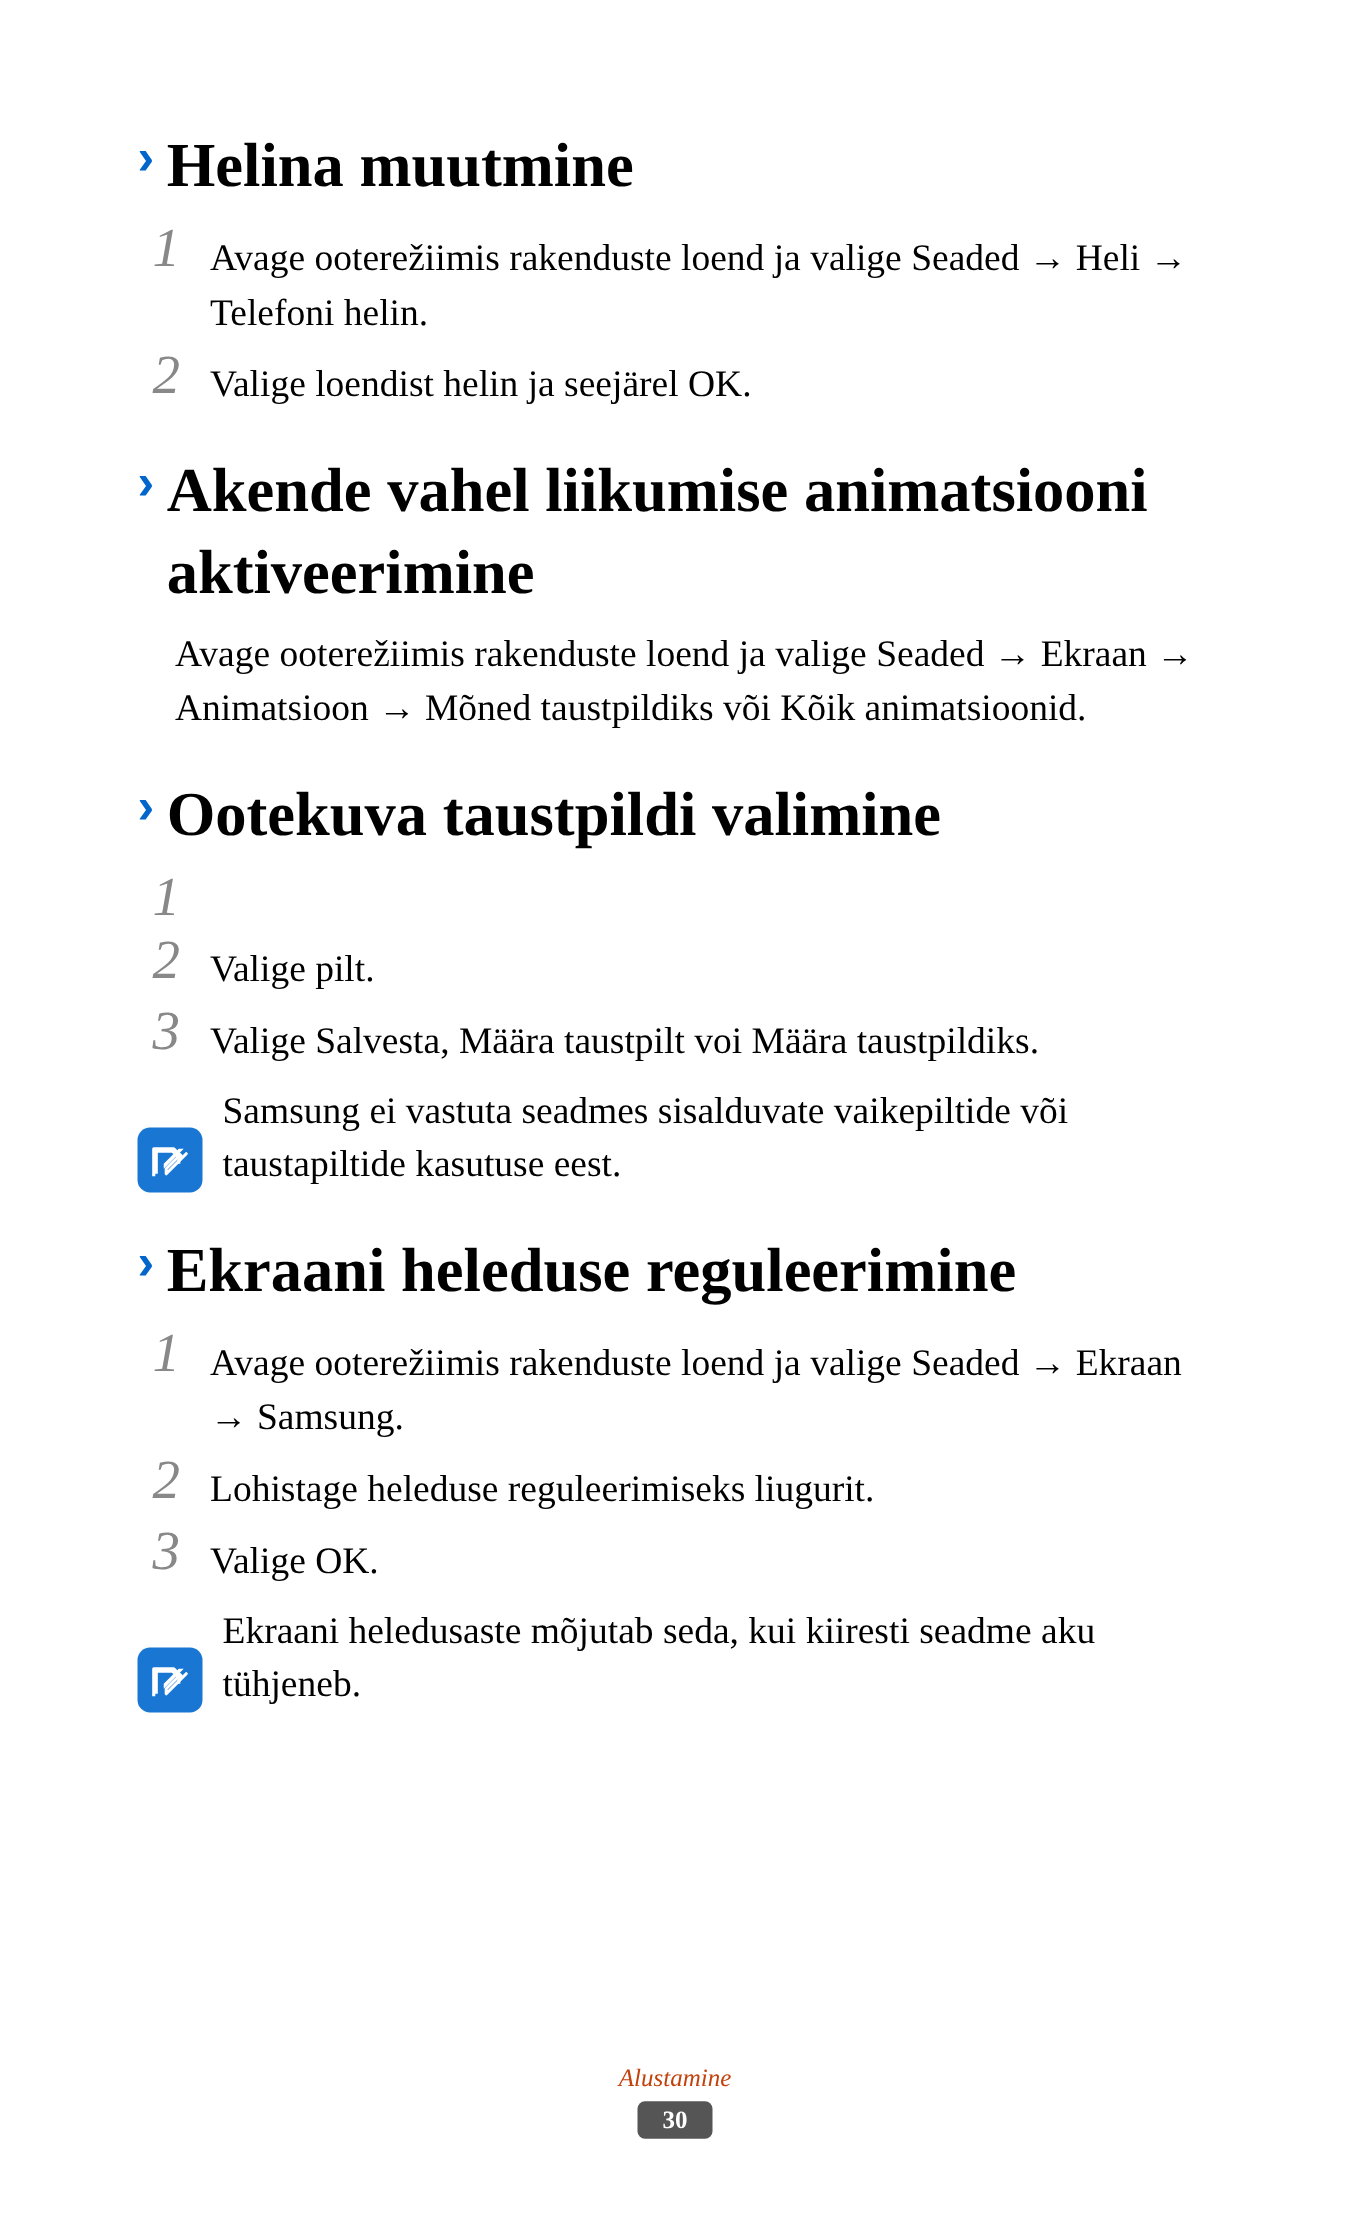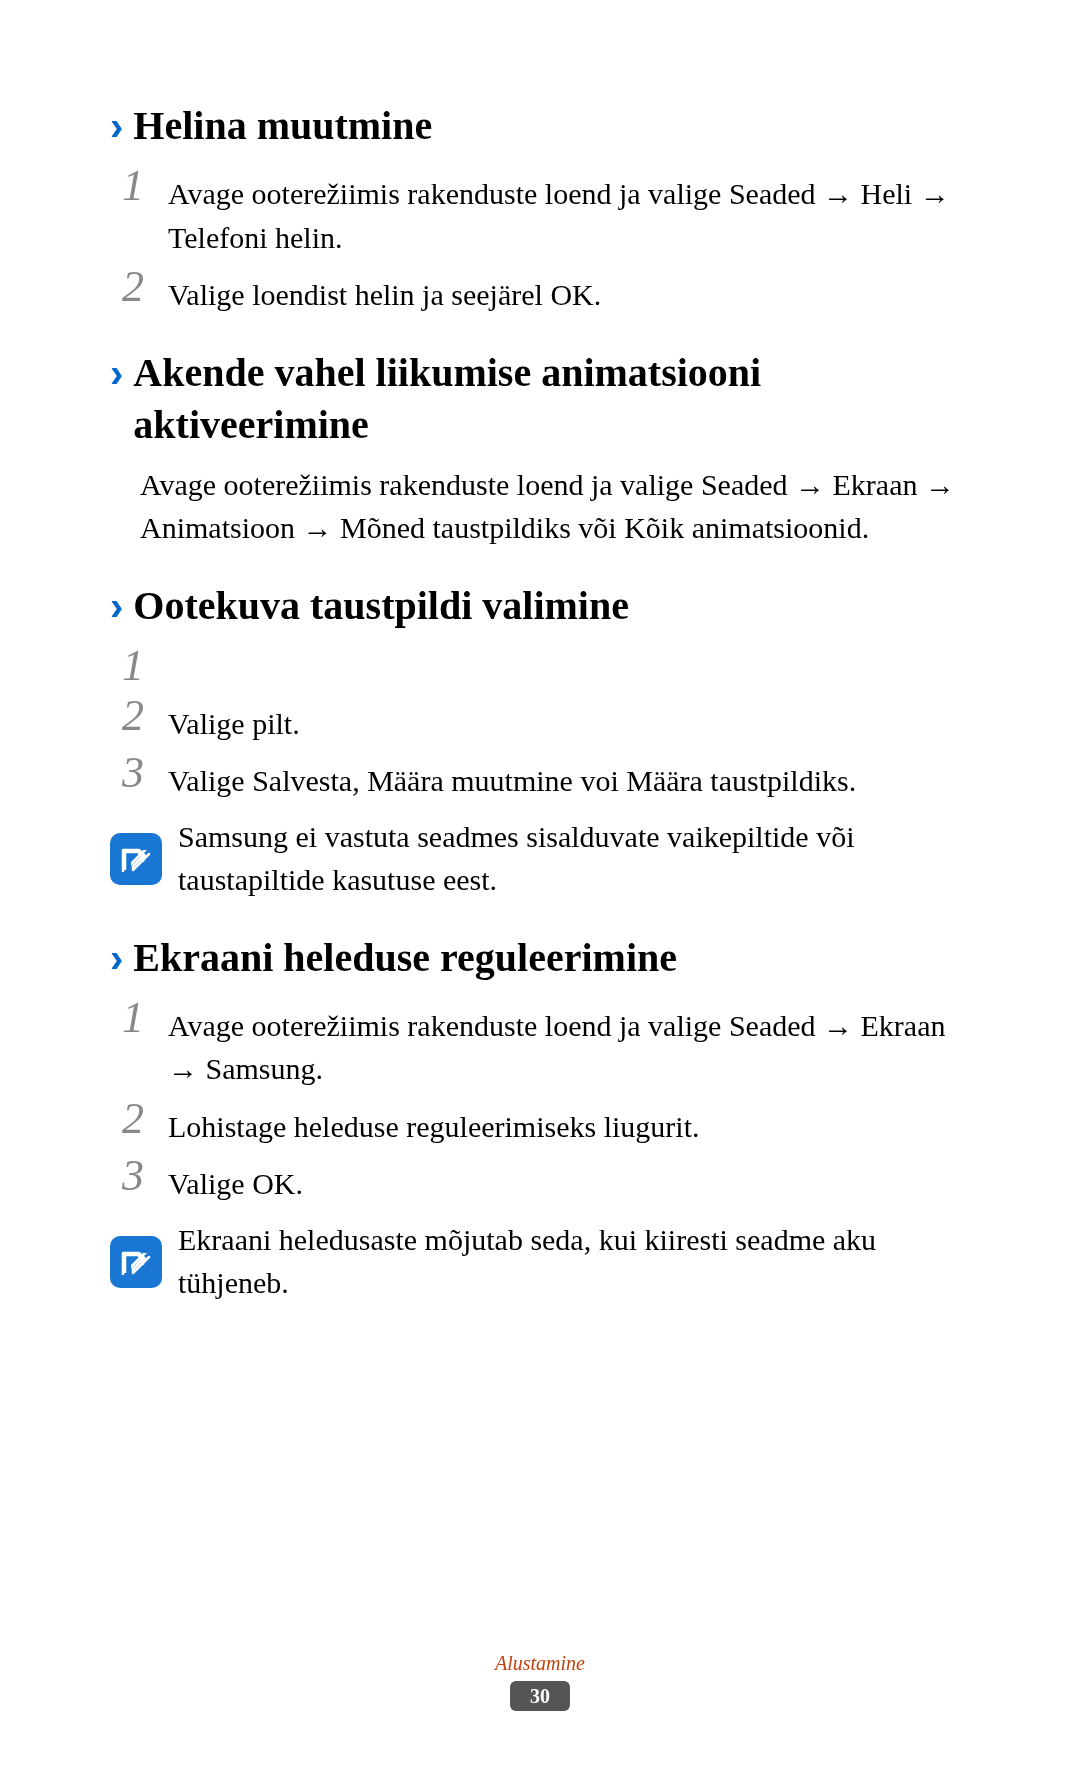--- a/index.html
+++ b/index.html
@@ -27,21 +27,21 @@
     }
     .chevron {
       color: #0066cc;
       font-size: 40px;
       font-weight: bold;
       margin-right: 10px;
       line-height: 1.3;
       font-family: Arial, sans-serif;
     }
     .heading-text {
-      font-size: 40px;
+      font-size: 50px;
       font-weight: bold;
       line-height: 1.3;
     }
     .body-text {
       font-size: 30px;
       line-height: 1.45;
       margin-bottom: 8px;
     }
     .body-text-unnumbered {
       padding-left: 30px;
@@ -78,21 +78,21 @@
       position: relative;
       vertical-align: middle;
       margin: 0 4px;
     }
     .menu-icon svg {
       width: 100%;
       height: 100%;
     }
     .note {
       display: flex;
-      align-items: center;
+      align-items: flex-end;
       margin-top: 10px;
       margin-bottom: 8px;
     }
     .note-icon {
       width: 52px;
       height: 52px;
       background: #1976d2;
       border-radius: 10px;
       display: flex;
       align-items: center;
@@ -164,21 +164,21 @@
     </div>
     <div class="step">
       <div class="step-number">1</div>
     </div>
     <div class="step">
       <div class="step-number">2</div>
       <div class="step-text"><span><span>Valige pilt.</span></span></div>
     </div>
     <div class="step">
       <div class="step-number">3</div>
-      <div class="step-text"><span><span>Valige </span><span class="bold">Salvesta</span><span>, </span><span class="bold">Määra muutmine</span><span> voi </span><span class="bold">Määra taustpildiks</span><span>.</span></span></div>
+      <div class="step-text"><span><span>Valige </span><span class="bold">Salvesta</span><span>, </span><span class="bold">Määra taustpilt</span><span> voi </span><span class="bold">Määra taustpildiks</span><span>.</span></span></div>
     </div>
     <div class="note">
       <div class="note-icon">
         <svg viewBox="0 0 34 34">
           <path d="M 4 30 L 4 8 L 20 8 L 26 14 L 26 16 L 30 12 L 18 24 L 14 28 L 14 24 L 26 12" fill="none" stroke="#fff" stroke-width="2.5" stroke-linejoin="round"></path>
           <path d="M 6 28 L 6 10 L 19 10 L 24 15 L 24 20" fill="none" stroke="#fff" stroke-width="2.5"></path>
           <path d="M 28 8 L 16 20 L 12 24 L 12 20 L 24 8 Z" fill="#fff"></path>
         </svg>
       </div>
       <div class="note-text">Samsung ei vastuta seadmes sisalduvate vaikepiltide või taustapiltide kasutuse eest.</div>

